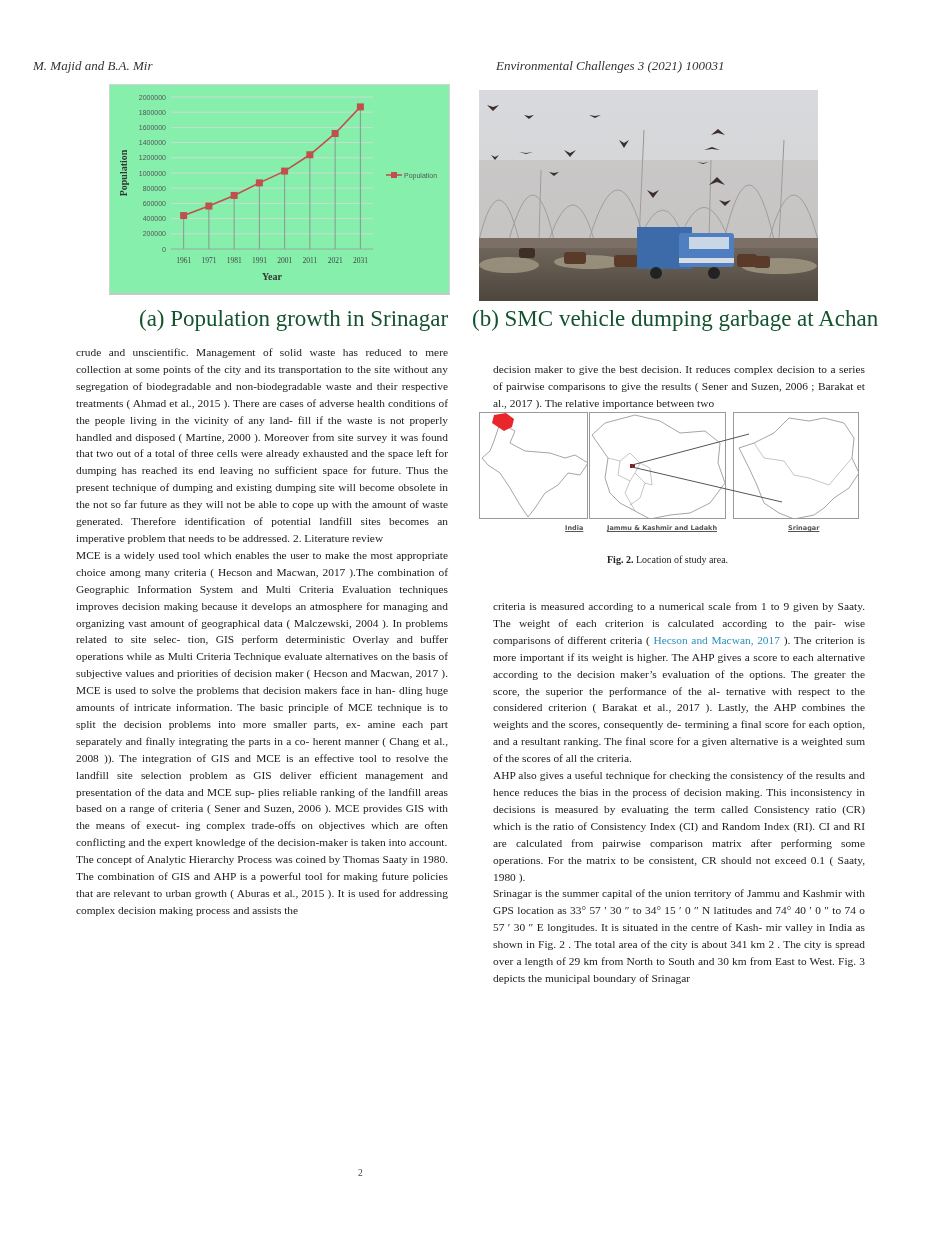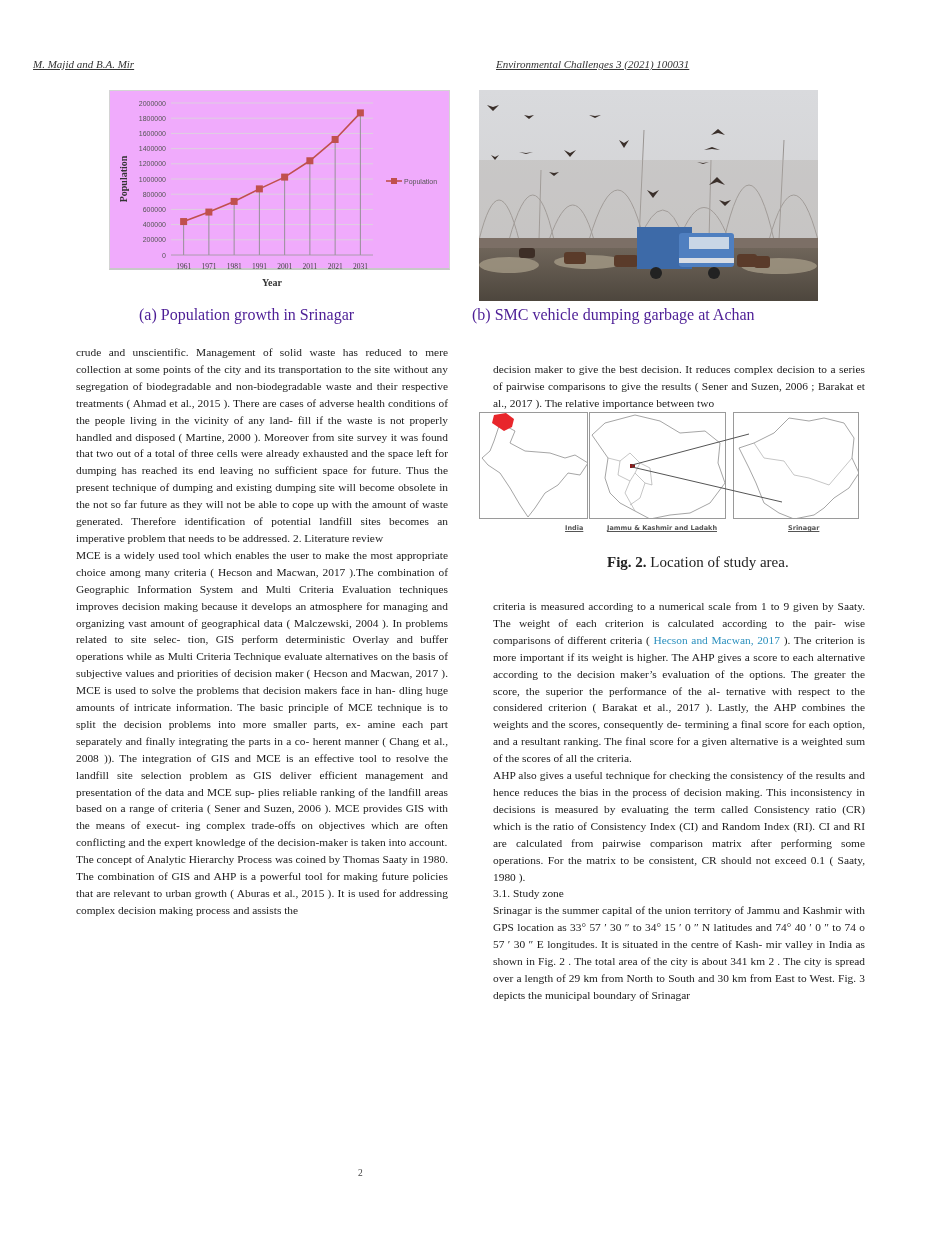--- a/index.html
+++ b/index.html
@@ -1,27 +1,27 @@
 <!DOCTYPE html>
 <html><head>
 <meta charset="utf-8">
 <style>
   html, body { margin: 0; padding: 0; background: #ffffff; }
   body { width: 925px; height: 1234px; position: relative; overflow: hidden;
          font-family: "Liberation Serif", serif; color: #1a1a1a; }
-  .running-head { position: absolute; top: 58px; font-size: 11px; font-style: italic; color: #333; text-decoration: underline; }
+  .running-head { position: absolute; top: 58px; font-size: 13px; font-style: italic; color: #333; }
   #head-left { left: 33px; }
   #head-right { left: 496px; }
 
   
-  #fig1a-frame { position: absolute; left: 109px; top: 90px; width: 341px; height: 180px;
-                 border: 1px solid #d4d4d4; border-bottom: 2px solid #c8c8c8; background: #f0abfc; box-sizing: border-box; }
+  #fig1a-frame { position: absolute; left: 109px; top: 84px; width: 341px; height: 211px;
+                 border: 1px solid #d4d4d4; border-bottom: 2px solid #c8c8c8; background: #86efac; box-sizing: border-box; }
   #fig1a-frame svg { position: absolute; left: 0; top: 0; }
   #fig1b-photo { position: absolute; left: 479px; top: 90px; width: 339px; height: 211px; overflow: hidden; }
-  .subcap { position: absolute; top: 306px; font-size: 16px; color: #4c1d95; }
+  .subcap { position: absolute; top: 306px; font-size: 23px; color: #14532d; }
   #subcap-a { left: 139px; }
   #subcap-b { left: 472px; }
 
   
   .col { position: absolute; width: 372px; font-size: 11.4px; line-height: 16.9px; text-align: justify; }
   .col p { margin: 0; }
   .col .lastline { text-align-last: left; }
   #col-left { left: 76px; top: 344px; }
   #col-right-top { left: 493px; top: 361px; }
   #col-right-bottom { left: 493px; top: 598px; }
@@ -33,21 +33,21 @@
   .map-panel { position: absolute; top: 0; height: 107px; border: 1px solid #9a9a9a; background: #fff; box-sizing: border-box; overflow: hidden; }
   #map-india { left: 0; width: 109px; }
   #map-jk { left: 110px; width: 137px; }
   #map-srinagar { left: 254px; width: 126px; }
   .map-label { position: absolute; top: 112px; font-family: "DejaVu Sans", sans-serif; font-size: 6.5px;
                font-weight: bold; color: #555; text-decoration: underline; }
   #label-india { left: 38px; padding-left: 48px; }
   #label-jk { left: 128px; }
   #label-srinagar { left: 309px; }
   #fig2-overlay { position: absolute; left: 0; top: 0; pointer-events: none; }
-  #fig2-caption { position: absolute; left: 607px; top: 554px; font-size: 15px; color: #222; text-align: center; }
+  #fig2-caption { position: absolute; left: 607px; top: 554px; font-size: 10px; color: #222; text-align: center; }
   #fig2-caption b { font-weight: bold; }
 
   #page-number { position: absolute; left: 358px; top: 1168px; font-size: 9.5px; color: #444; }
 </style>
 </head>
 <body>
 
 <div id="head-left" class="running-head">M. Majid and B.A. Mir</div>
 <div id="head-right" class="running-head">Environmental Challenges 3 (2021) 100031</div>
 
@@ -216,17 +216,16 @@
   </svg>
   <span id="label-india" class="map-label">India</span>
   <span id="label-jk" class="map-label">Jammu &amp; Kashmir and Ladakh</span>
   <span id="label-srinagar" class="map-label">Srinagar</span>
 </div>
 <div id="fig2-caption"><b>Fig. 2.</b><span> Location of study area.</span></div>
 
 <div id="col-right-bottom" class="col">
   <p class="lastline"><span>criteria is measured according to a numerical scale from 1 to 9 given by Saaty. The weight of each criterion is calculated according to the pair- wise comparisons of different criteria ( </span><span class="cite-link">Hecson and Macwan, 2017</span><span> ). The criterion is more important if its weight is higher. The AHP gives a score to each alternative according to the decision maker’s evaluation of the options. The greater the score, the superior the performance of the al- ternative with respect to the considered criterion ( Barakat et al., 2017 ). Lastly, the AHP combines the weights and the scores, consequently de- termining a final score for each option, and a resultant ranking. The final score for a given alternative is a weighted sum of the scores of all the criteria.</span></p>
   <p class="lastline">AHP also gives a useful technique for checking the consistency of the results and hence reduces the bias in the process of decision making. This inconsistency in decisions is measured by evaluating the term called Consistency ratio (CR) which is the ratio of Consistency Index (CI) and Random Index (RI). CI and RI are calculated from pairwise comparison matrix after performing some operations. For the matrix to be consistent, CR should not exceed 0.1 ( Saaty, 1980 ).</p>
-  <p class="heading">3.1. Study zone</p>
   <p>Srinagar is the summer capital of the union territory of Jammu and Kashmir with GPS location as 33° 57 ′ 30 ″ to 34° 15 ′ 0 ″ N latitudes and 74° 40 ′ 0 ″ to 74 o 57 ′ 30 ″ E longitudes. It is situated in the centre of Kash- mir valley in India as shown in Fig. 2 . The total area of the city is about 341 km 2 . The city is spread over a length of 29 km from North to South and 30 km from East to West. Fig. 3 depicts the municipal boundary of Srinagar</p>
 </div>
 
 <div id="page-number">2</div>
 
 </body></html>

